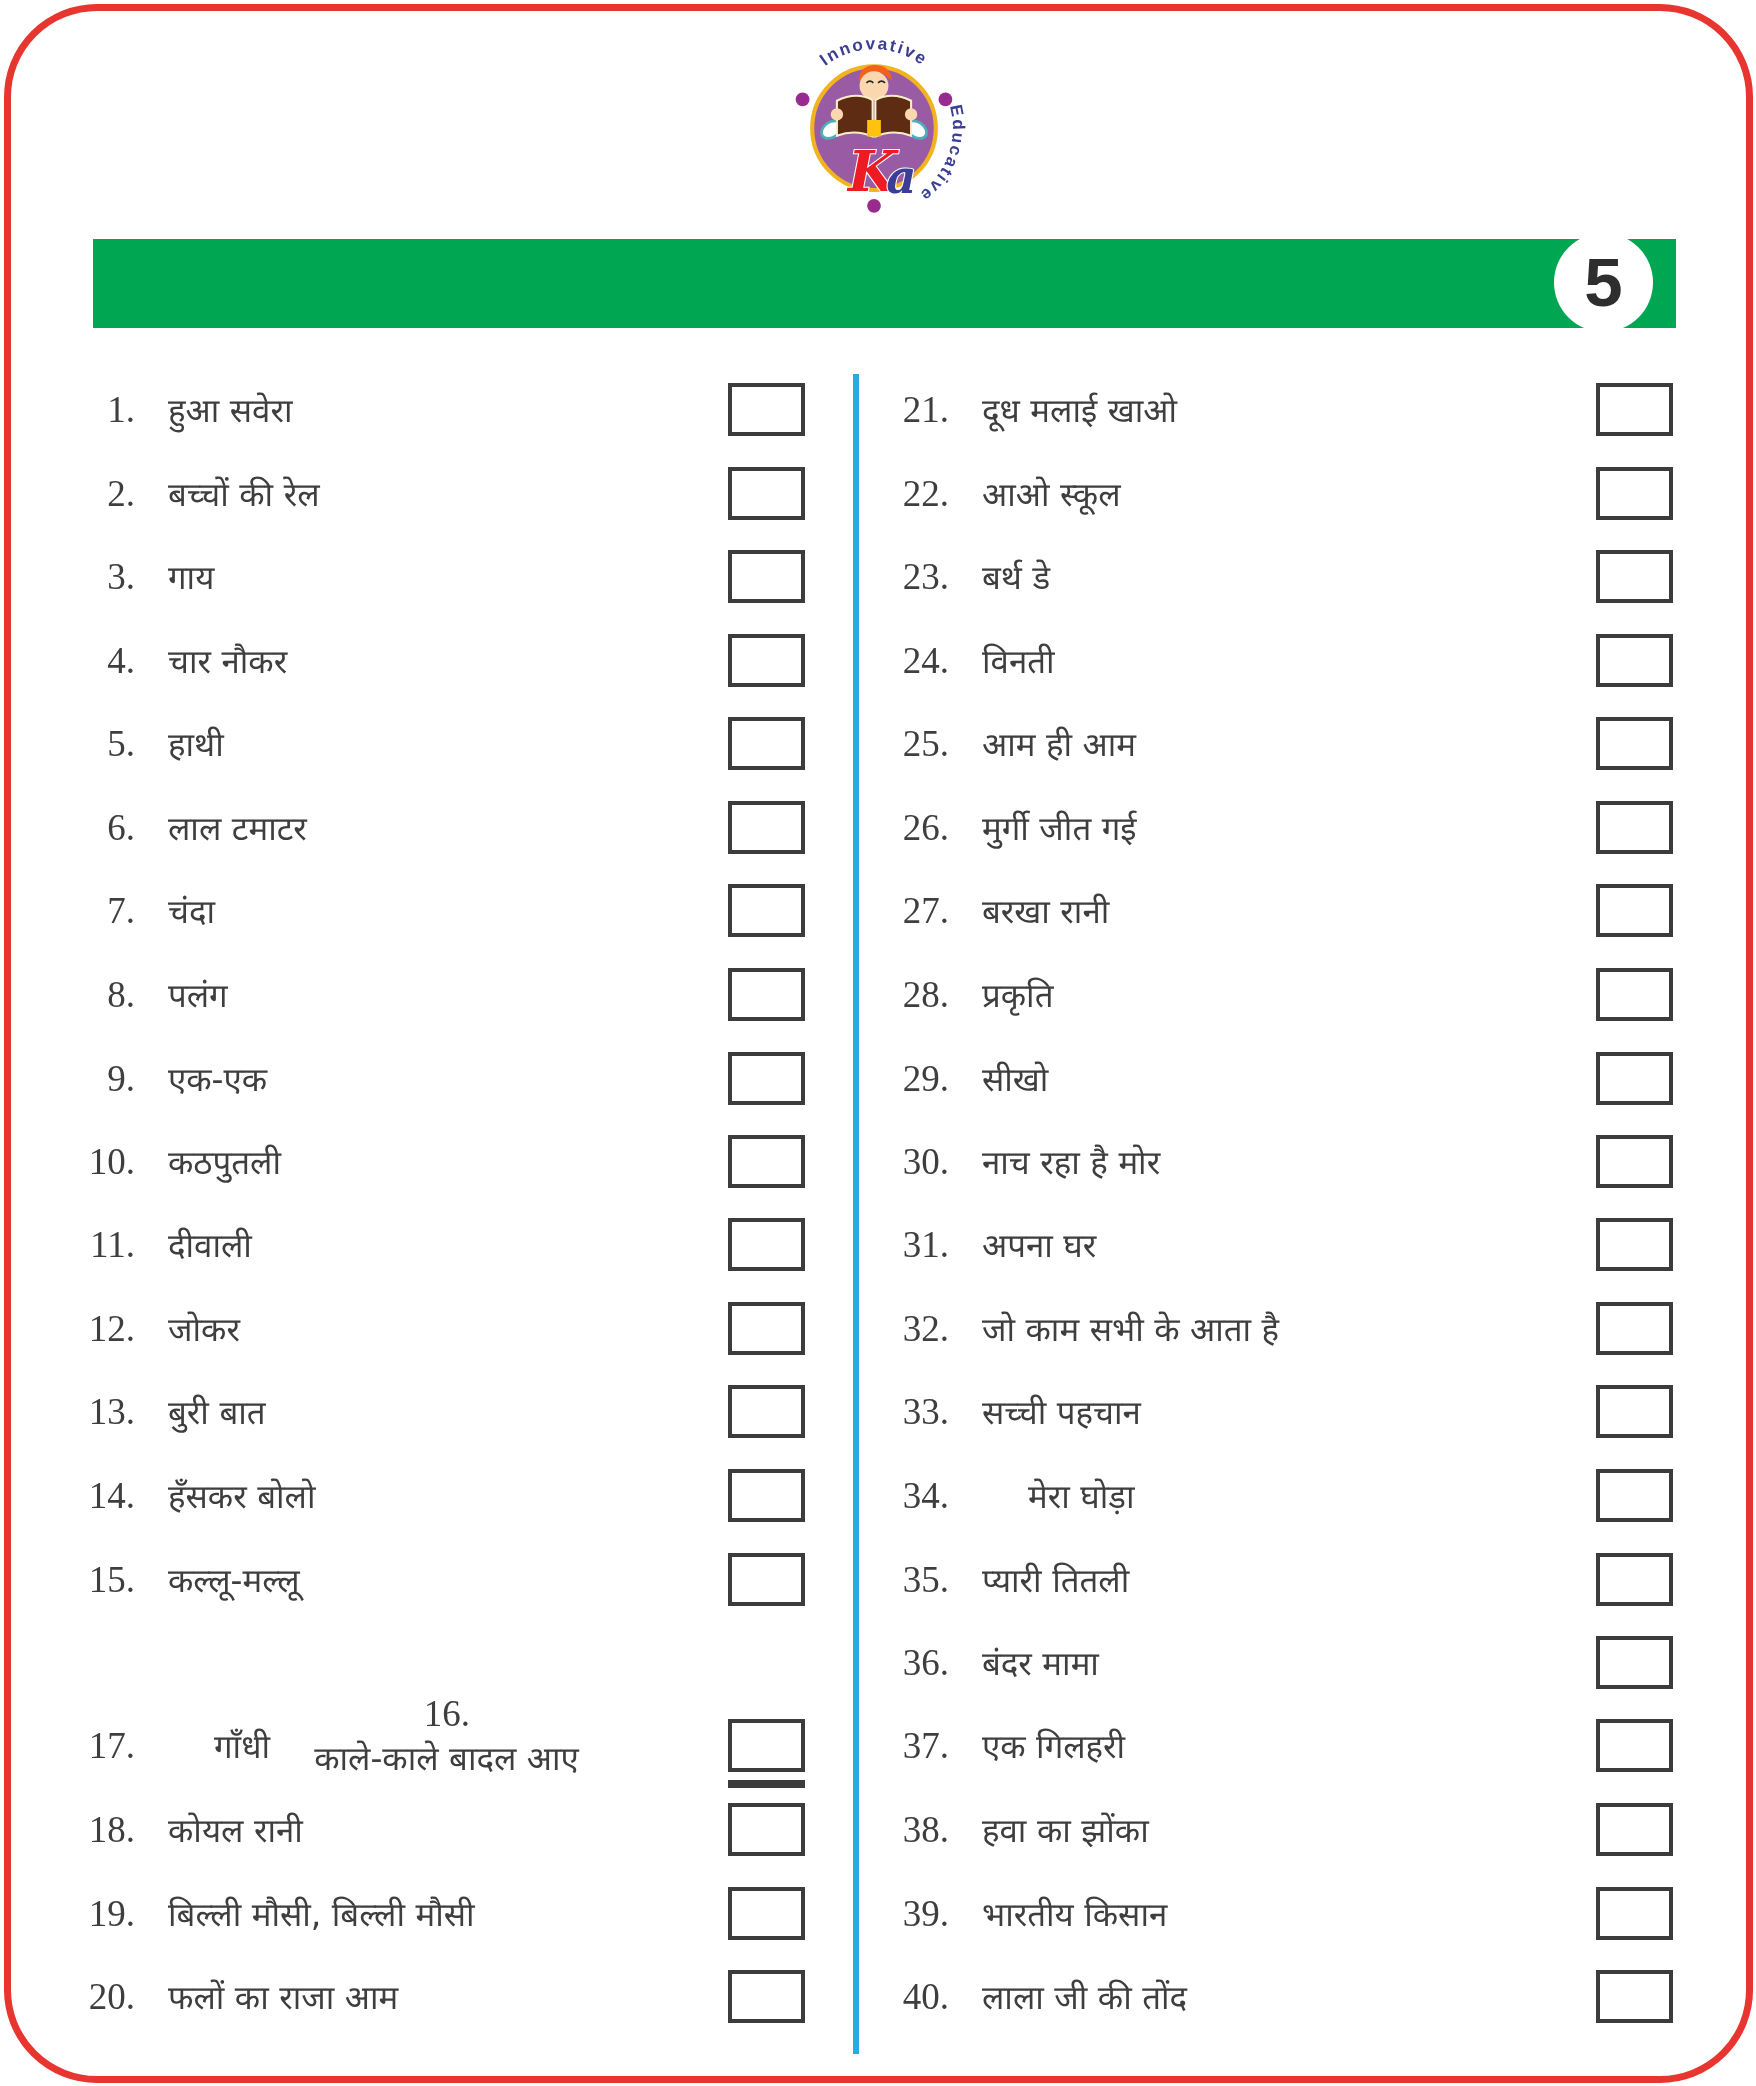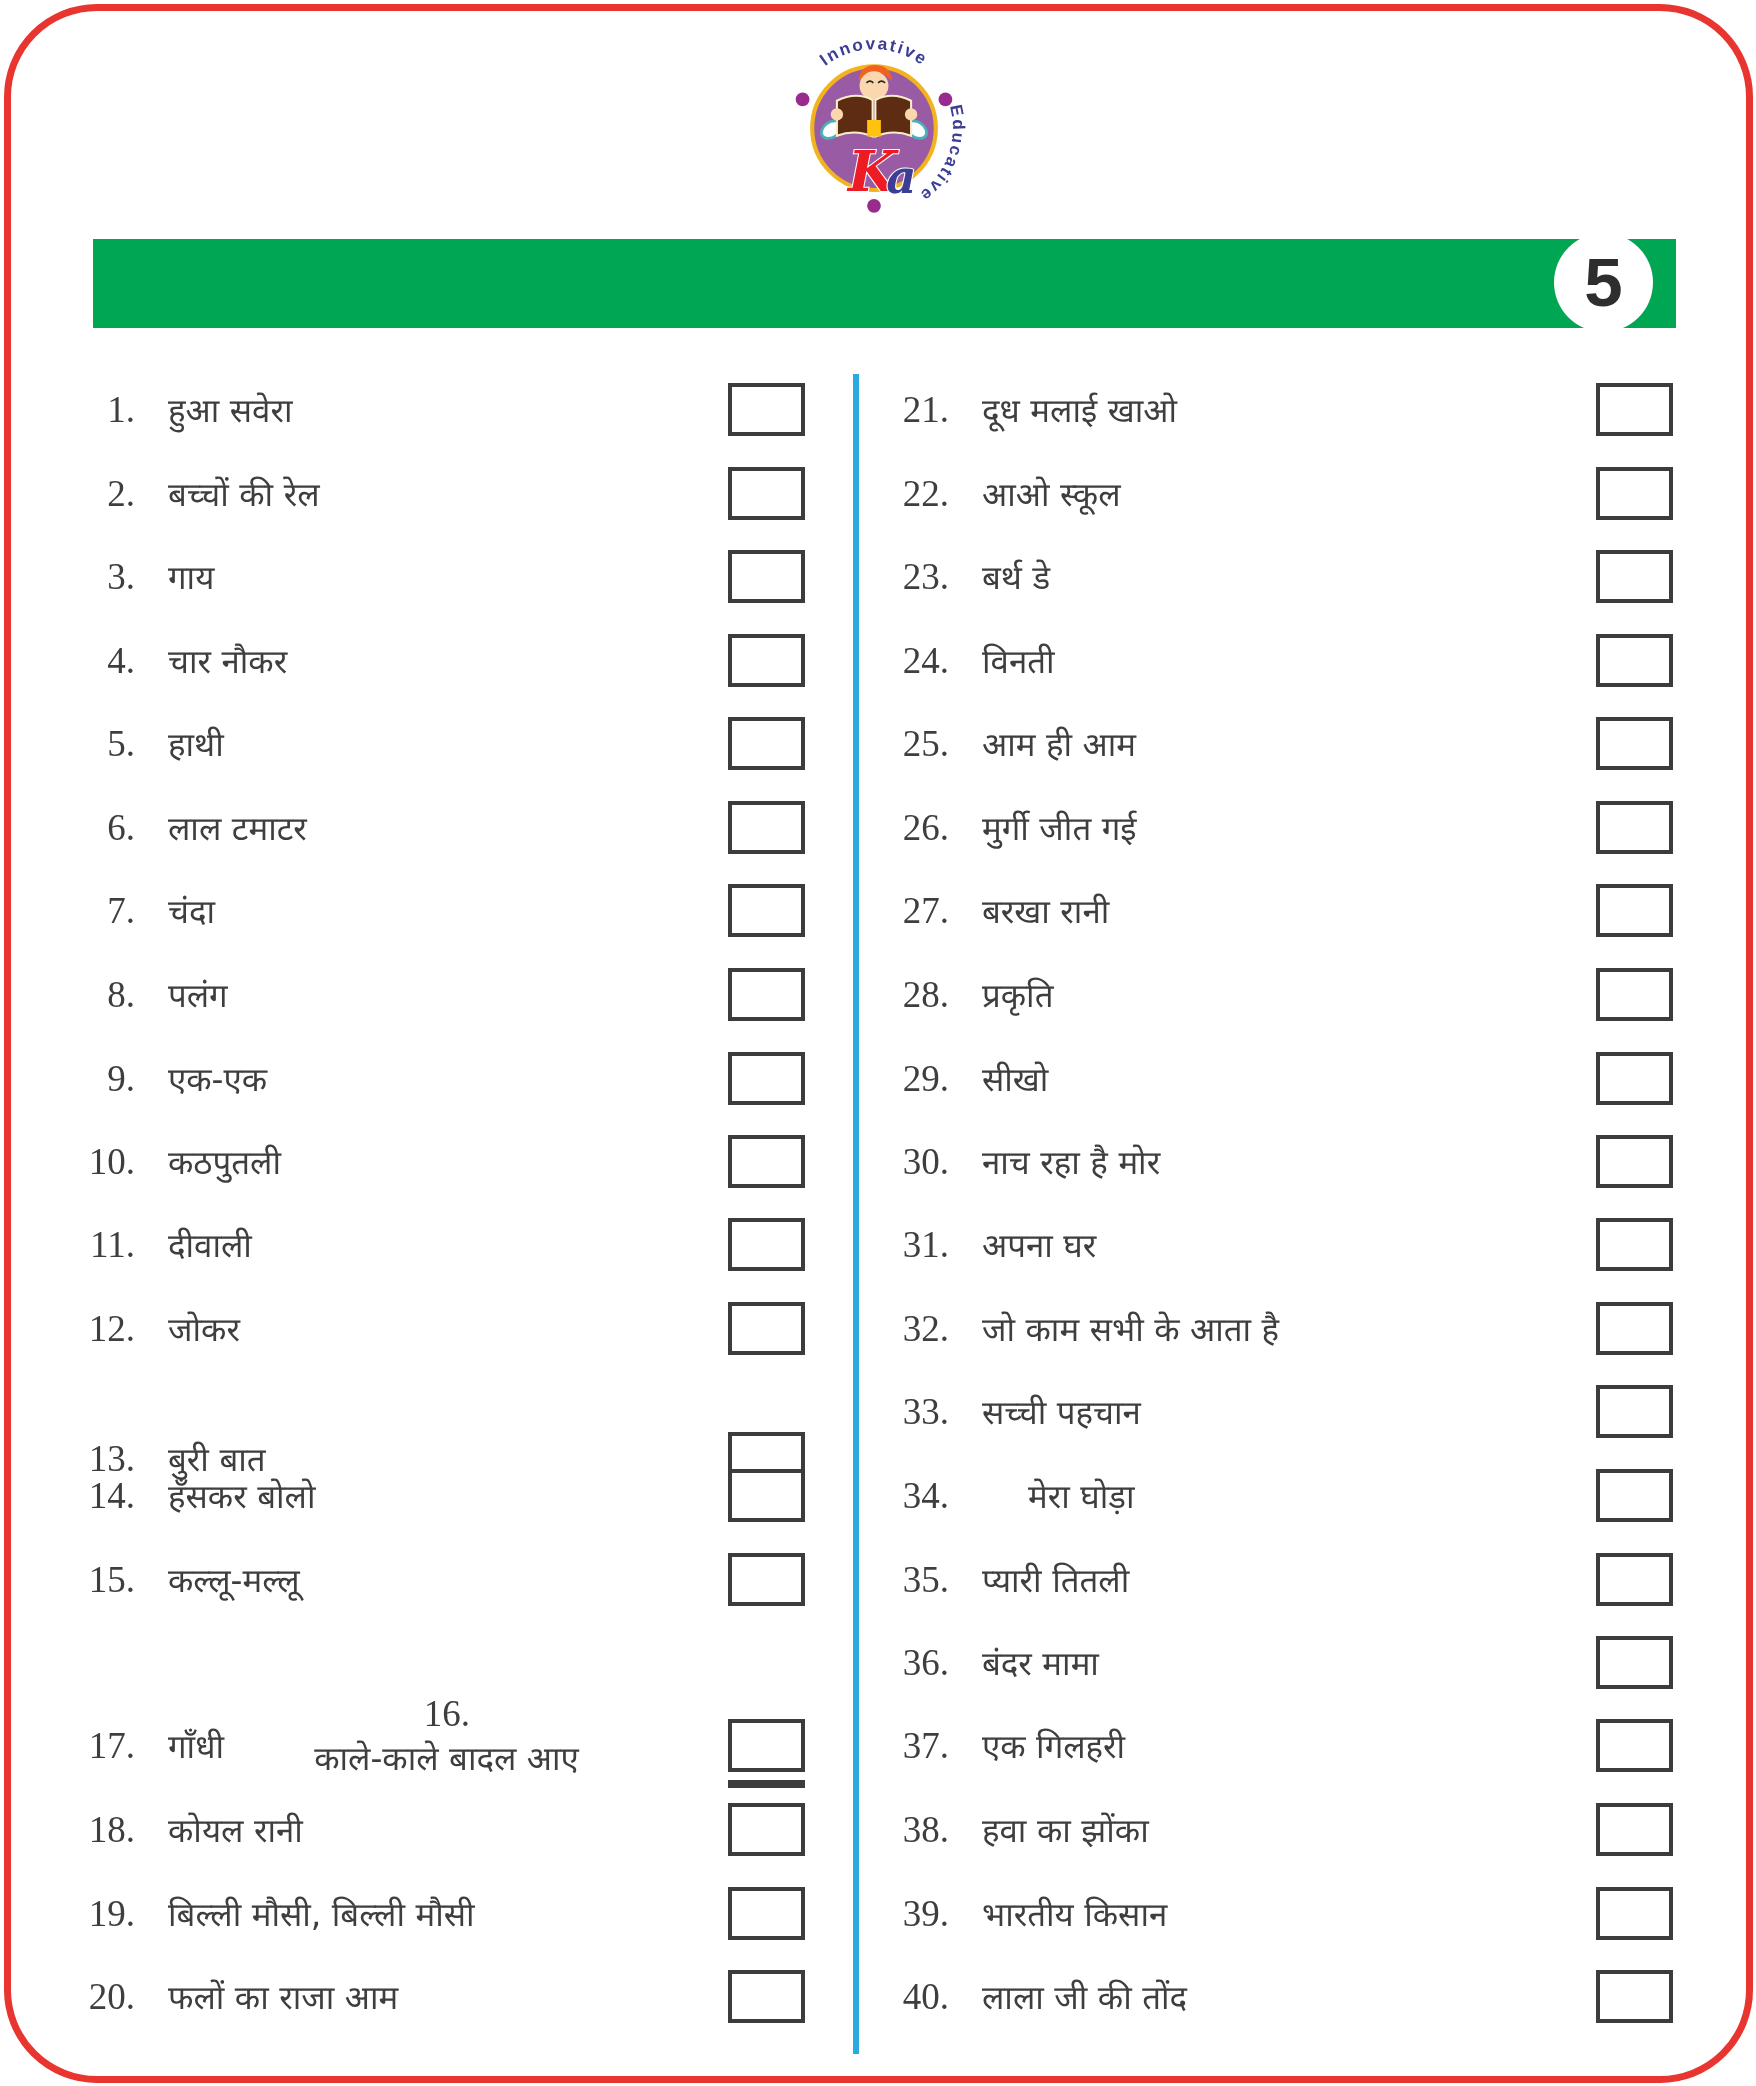--- a/index.html
+++ b/index.html
@@ -169,41 +169,41 @@
       <div class="row col-left" style="top: 1202px;">
         <span class="num">11.</span>
         <span class="label">दीवाली</span>
         <div class="checkbox"></div>
       </div>
       <div class="row col-left" style="top: 1286px;">
         <span class="num">12.</span>
         <span class="label">जोकर</span>
         <div class="checkbox"></div>
       </div>
-      <div class="row col-left" style="top: 1416px;">
+      <div class="row col-left" style="top: 1369px;">
         <span class="num">13.</span>
         <span class="label">बुरी बात</span>
         <div class="checkbox"></div>
       </div>
       <div class="row col-left" style="top: 1453px;">
         <span class="num">14.</span>
         <span class="label">हँसकर बोलो</span>
         <div class="checkbox"></div>
       </div>
       <div class="row col-left" style="top: 1537px;">
         <span class="num">15.</span>
         <span class="label">कल्लू-मल्लू</span>
         <div class="checkbox"></div>
       </div>
       <div class="row col-left" style="top: 1692px; flex-direction: column;">
         <span class="num">16.</span>
         <span class="label">काले-काले बादल आए</span>
         <div class="checkbox"></div>
       </div>
-      <div class="row col-left" style="top: 1703px;">
+      <div class="row col-left" style="top: 1703px; gap: 46px;">
         <span class="num">17.</span>
         <span class="label">गाँधी</span>
         <div class="checkbox"></div>
       </div>
       <div class="row col-left" style="top: 1787px;">
         <span class="num">18.</span>
         <span class="label">कोयल रानी</span>
         <div class="checkbox"></div>
       </div>
       <div class="row col-left" style="top: 1871px;">

